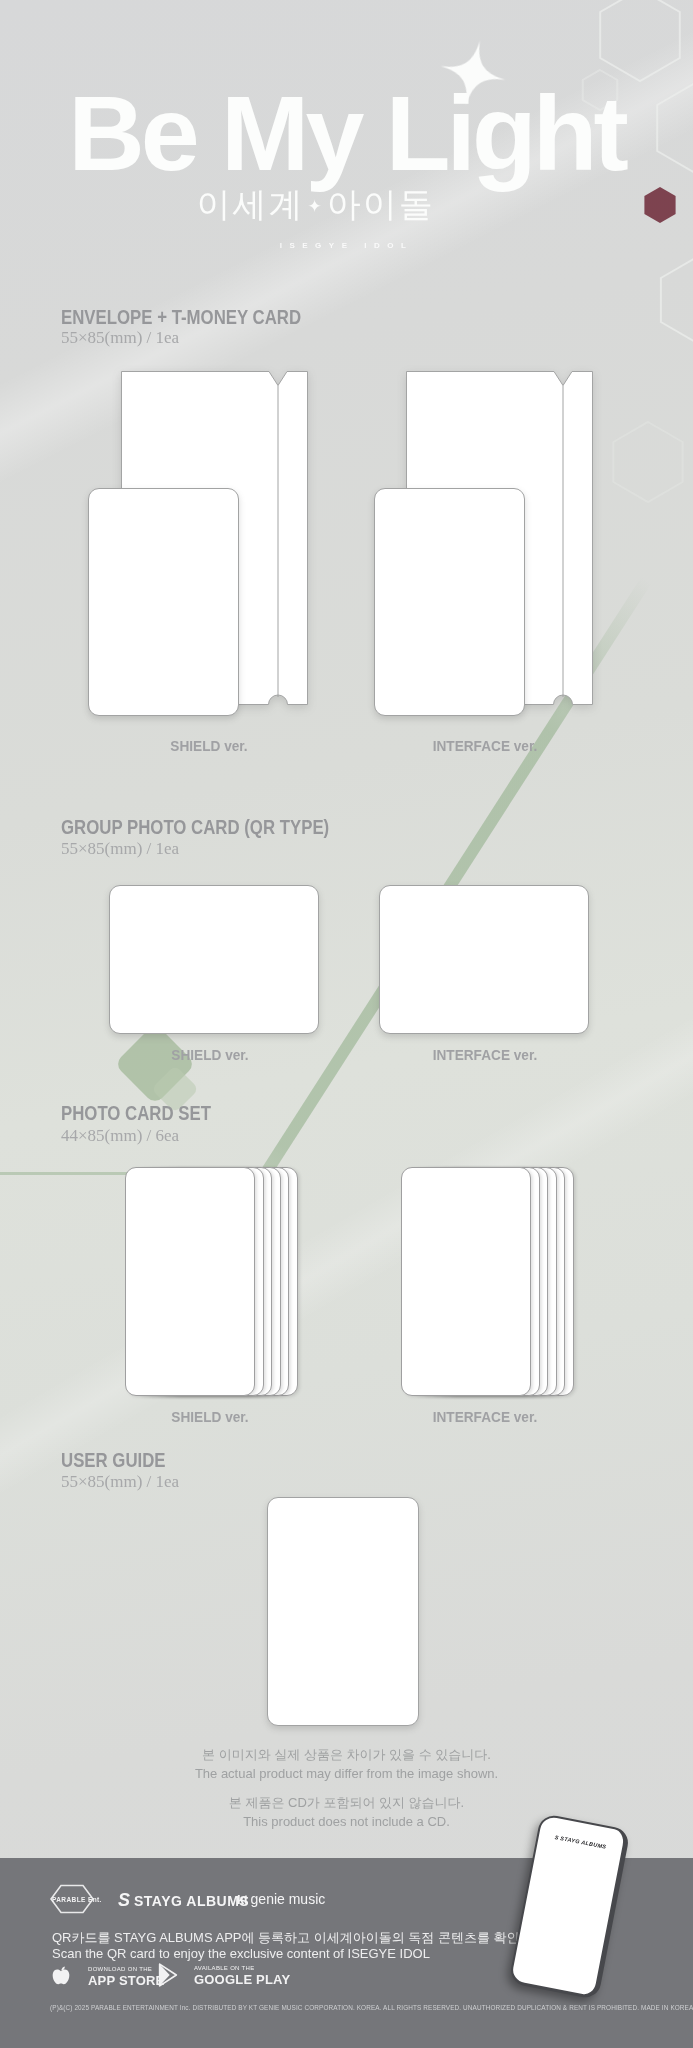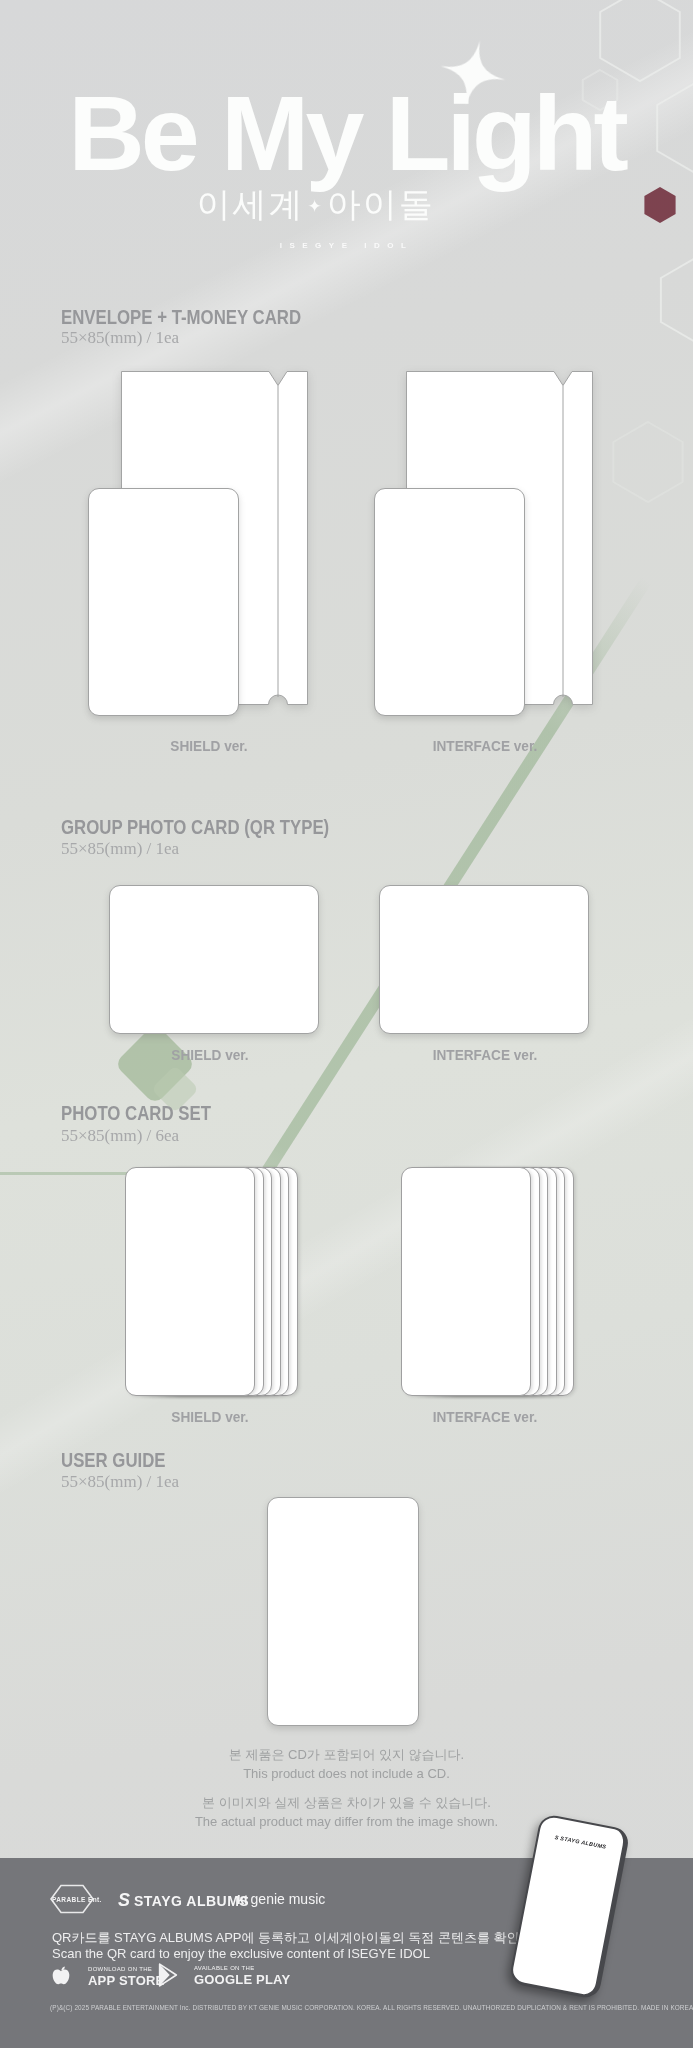--- a/index.html
+++ b/index.html
@@ -113,21 +113,21 @@
   <div class="sec-title" style="top:816px">GROUP PHOTO CARD (QR TYPE)</div>
   <div class="sec-spec" style="top:839px">55×85(mm) / 1ea</div>
 
   <div class="card gcard" style="left:109px;top:885px"></div>
   <div class="card gcard" style="left:379px;top:885px"></div>
 
   <div class="ver-label" style="left:100px;top:1046px">SHIELD ver.</div>
   <div class="ver-label" style="left:375px;top:1046px">INTERFACE ver.</div>
 
   <div class="sec-title" style="top:1102px">PHOTO CARD SET</div>
-  <div class="sec-spec" style="top:1126px">55×85(mm) / 6ea</div>
+  <div class="sec-spec" style="top:1126px">44×85(mm) / 6ea</div>
 
   <div class="stacked-card" style="left:167.5px;top:1167px"></div>
   <div class="stacked-card" style="left:159px;top:1167px"></div>
   <div class="stacked-card" style="left:150.5px;top:1167px"></div>
   <div class="stacked-card" style="left:142px;top:1167px"></div>
   <div class="stacked-card" style="left:133.5px;top:1167px"></div>
   <div class="stacked-card" style="left:125px;top:1167px"></div>
 
   <div class="stacked-card" style="left:443.5px;top:1167px"></div>
   <div class="stacked-card" style="left:435px;top:1167px"></div>
@@ -138,26 +138,26 @@
 
   <div class="ver-label" style="left:100px;top:1408px">SHIELD ver.</div>
   <div class="ver-label" style="left:375px;top:1408px">INTERFACE ver.</div>
 
   <div class="sec-title" style="top:1449px">USER GUIDE</div>
   <div class="sec-spec" style="top:1472px">55×85(mm) / 1ea</div>
   <div class="card ucard" style="left:267px;top:1497px"></div>
 
   <div class="abs" id="disclaimer">
     <p>
+      <span>본 이미지와 실제 상품은 차이가 있을 수 있습니다.</span><br>
+      <span>The actual product may differ from the image shown.</span>
+    </p>
+    <p>
       <span>본 제품은 CD가 포함되어 있지 않습니다.</span><br>
       <span>This product does not include a CD.</span>
-    </p>
-    <p>
-      <span>본 이미지와 실제 상품은 차이가 있을 수 있습니다.</span><br>
-      <span>The actual product may differ from the image shown.</span>
     </p>
   </div>
 
   <div class="abs" id="footer"></div>
 
   <svg class="abs" style="left:50px;top:1884px" width="44" height="30" viewBox="0 0 44 30">
     <polygon points="11,1.5 33,1.5 43,15 33,28.5 11,28.5 1,15" fill="none" stroke="#e9e9ea" stroke-width="1.6"></polygon>
   </svg>
   <div class="abs" id="parable-text">PARABLE Ent.</div>
 

